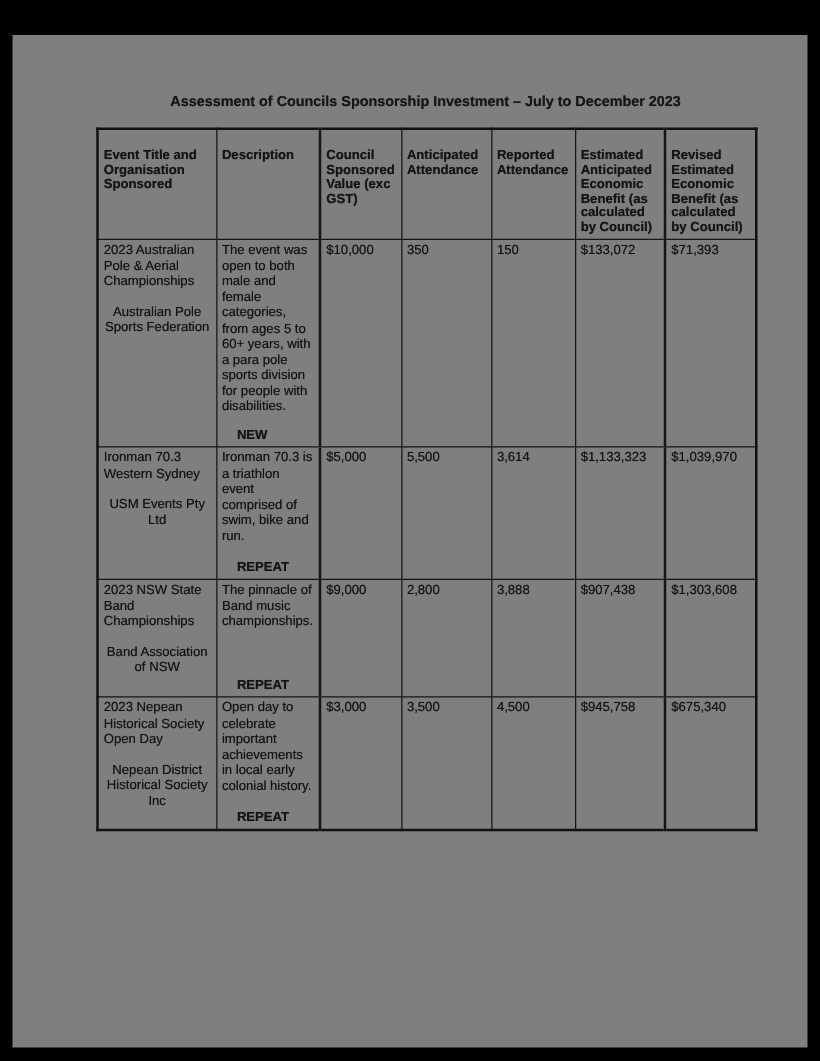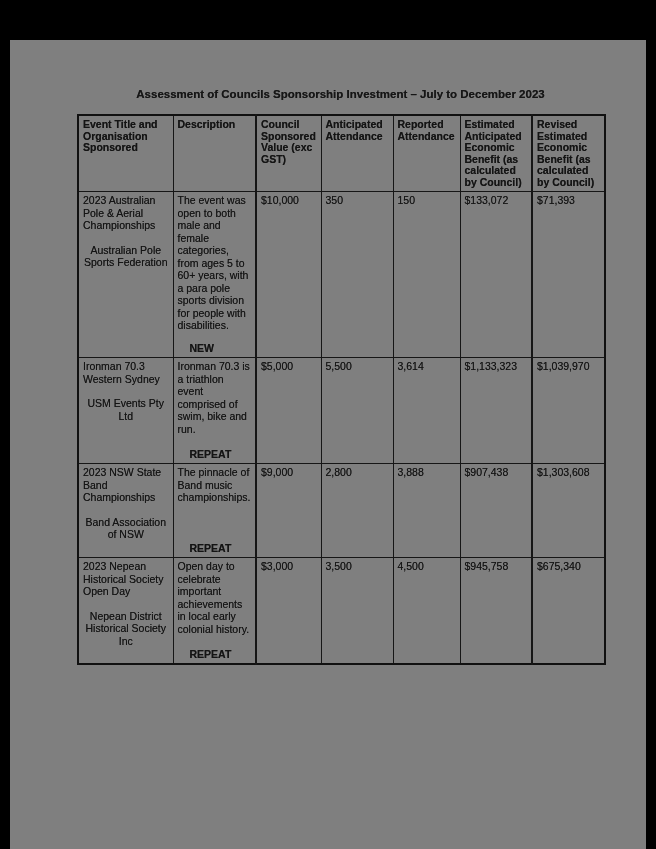--- a/index.html
+++ b/index.html
@@ -11,21 +11,21 @@
   .screen {
     position: relative;
     width: 656px;
     height: 849px;
     background: #000000;
     overflow: hidden;
   }
   .page {
     position: absolute;
     left: 10px;
-    top: 40px;
+    top: 28px;
     width: 636px;
     height: 810px;
     background: #7f7f7f;
     color: #161616;
   }
   .content {
     position: absolute;
     left: 67px;
     top: 48px;
     width: 527px;
@@ -52,21 +52,21 @@
     color: #141414;
   }
   table.report td, table.report th {
     border: 1px solid #161616;
     vertical-align: top;
     padding: 2px 4px 3px 4px;
     overflow: hidden;
     text-align: left;
   }
   table.report { border: 2px solid #111111; }
-  table.report th { font-weight: bold; line-height: 11.5px; padding-top: 3px; }
+  table.report th { font-weight: bold; line-height: 11.5px; padding-top: 15px; }
   .col-value-b, .col-revised-b { border-left-width: 2px !important; }
   tr.header-row th { height: 66px; }
   tr.r1 td { height: 160px; }
   tr.r2 td { height: 100px; margin-left: 28px; }
   tr.r3 td { height: 88px; }
   tr.r4 td { height: 100px; }
   .cell-flex {
     display: flex;
     flex-direction: column;
     justify-content: space-between;

